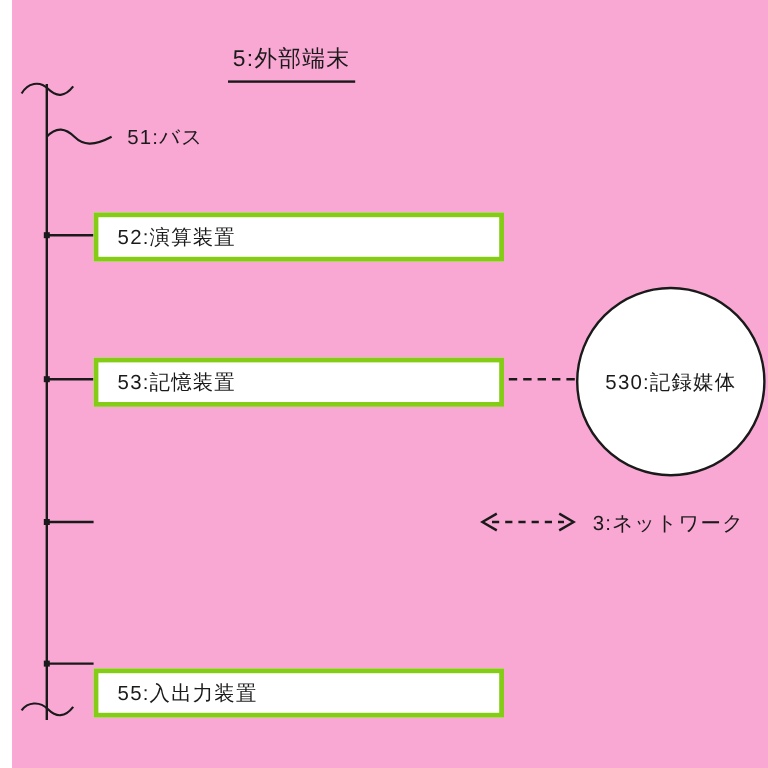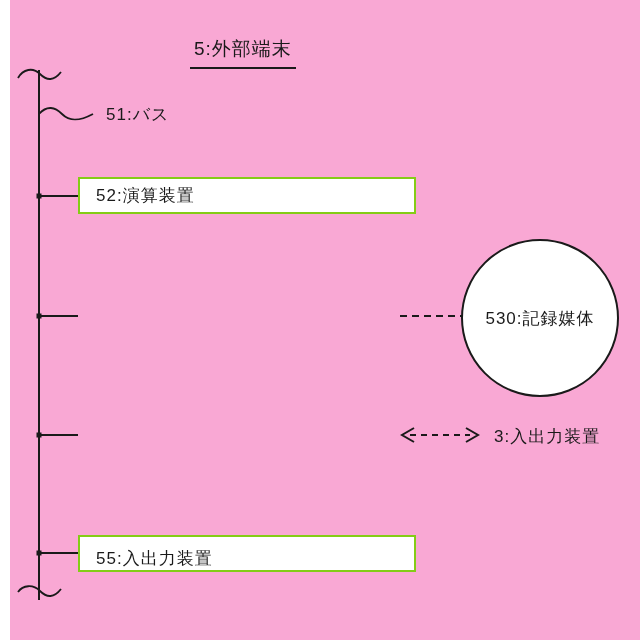--- a/index.html
+++ b/index.html
@@ -32,36 +32,36 @@
     letter-spacing: 1px;
     border-bottom: 2px solid #1a1a1a;
     padding: 0 4px 5px 4px;
     white-space: nowrap;
   }
   .component-box {
     position: absolute;
     left: 68px;
     width: 318px;
     height: 33px;
-    border: 2px solid #84cc16;
+    border: 4px solid #84cc16;
     background: #ffffff;
     display: flex;
     align-items: center;
     padding-left: 16px;
     font-size: 17px;
     letter-spacing: 1px;
     white-space: nowrap;
   }
   .box-52 { top: 177px; }
   .box-53 { top: 298px; }
   .box-54 { top: 416px; }
-  .box-55 { top: 535px; align-items: flex-end; }
+  .box-55 { top: 557px; }
   .medium-circle {
     position: absolute;
-    left: 451px;
+    left: 470px;
     top: 239px;
     width: 154px;
     height: 154px;
     border: 2px solid #1a1a1a;
     border-radius: 50%;
     background: #ffffff;
     display: flex;
     align-items: center;
     justify-content: center;
     font-size: 17px;
@@ -109,23 +109,26 @@
     <path d="M 456 428 L 468 435 L 456 442" fill="none" stroke="#1a1a1a" stroke-width="2"></path>
   </svg>
 
   <div class="diagram-title">5:外部端末</div>
 
   <div class="float-label bus-label">51:バス</div>
 
   <div class="component-box box-52">
     <span>52:演算装置</span>
   </div>
+  <div class="component-box box-53">
+    <span>53:記憶装置</span>
+  </div>
   <div class="component-box box-55">
     <span>55:入出力装置</span>
   </div>
 
   <div class="medium-circle">
     <span>530:記録媒体</span>
   </div>
 
-  <div class="float-label network-label">3:入出力装置</div>
+  <div class="float-label network-label">3:ネットワーク</div>
 
 </div>
 
 </body></html>

